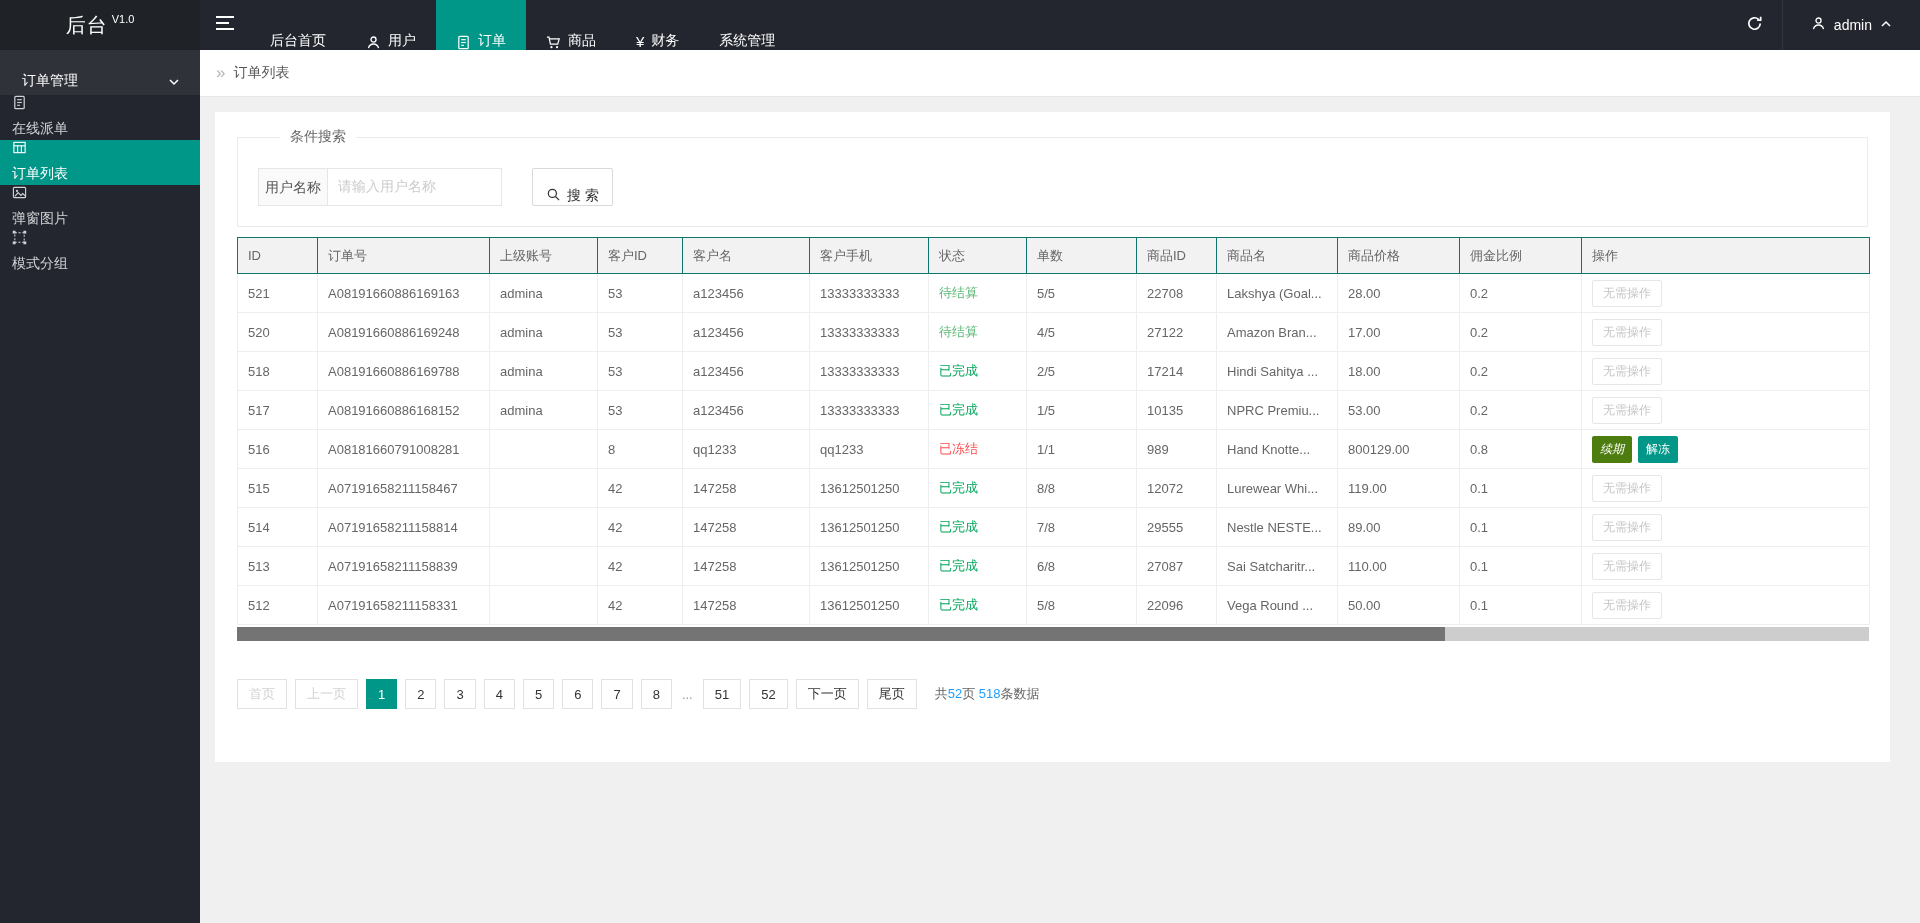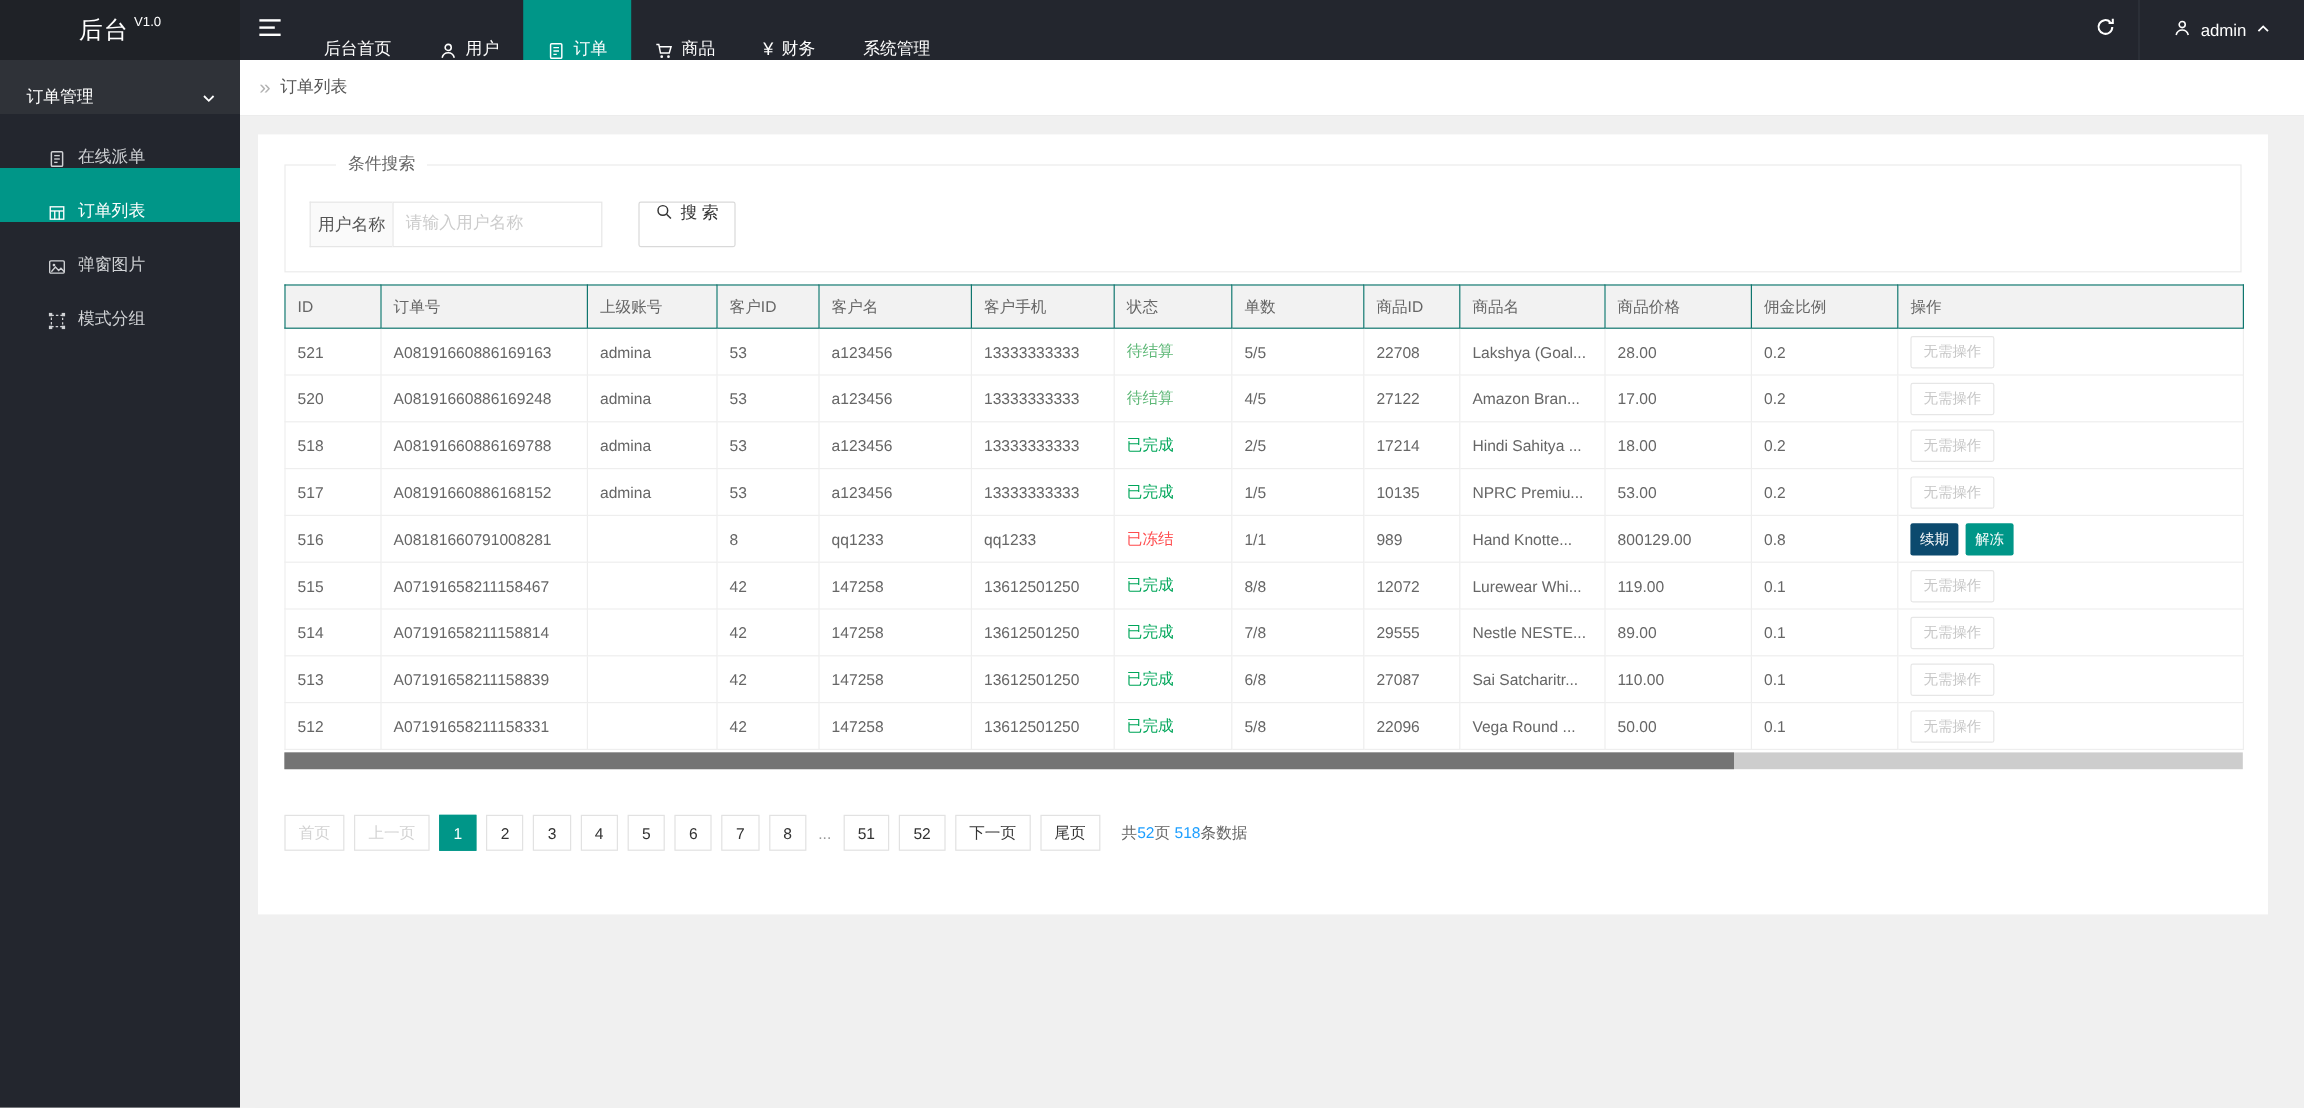--- a/index.html
+++ b/index.html
@@ -30,22 +30,22 @@
               font-size:14px; cursor:pointer; }
   .nav-user svg.uicon { width:15px; height:15px; }
   .nav-user svg.chev { width:12px; height:12px; }
 
   
   .sidebar { position:absolute; top:50px; left:0; bottom:0; width:200px;
              background:#23262e; }
   .side-section { height:45px; background:#2f3238; color:#ffffff; font-size:14px;
                   display:flex; align-items:center; padding:16px 20px 0 22px; cursor:pointer; }
   .side-section .chev { margin-left:auto; width:12px; height:12px; }
-  .side-item { height:45px; display:flex; align-items:flex-end; gap:10px;
-               padding-left:40px; color:#d0d2d5; font-size:14px; cursor:pointer; }
+  .side-item { height:45px; display:flex; align-items:flex-start; gap:10px;
+               padding-left:12px; color:#d0d2d5; font-size:14px; cursor:pointer;flex-direction:column; }
   .side-item svg { width:15px; height:15px; }
   .side-item.active { background:#009688; color:#fff; }
 
   
   .main { position:absolute; top:50px; left:200px; right:0; bottom:0; background:#f0f0f0; }
   .crumb-bar { height:47px; background:#fff; border-bottom:1px solid #e8e8e8;
                display:flex; align-items:center; padding-left:16px; }
   .crumb-icon { color:#b3b3b3; font-size:17px; margin-right:8px; }
   .crumb-text { color:#555; font-size:14px; }
 
@@ -56,21 +56,21 @@
   fieldset.search-field legend { margin-left:22px; padding:0 10px; color:#666; font-size:14px; }
   .search-row { display:flex; align-items:center; margin-top:8px; }
   .search-label { height:38px; line-height:36px; padding:0 6px; background:#fafafa;
                   border:1px solid #e6e6e6; border-right:none; color:#555; font-size:14px; }
   .search-input { width:175px; height:38px; border:1px solid #e6e6e6; outline:none;
                   padding:0 10px; font-size:14px; color:#333;
                   font-family:Liberation Mono, monospace; }
   .search-input::placeholder { color:#ccc; }
   .search-btn { margin-left:30px; height:38px; padding:0 13px; background:#fff;
                 border:1px solid #d9d9d9; border-radius:2px; font-size:14px; color:#333;
-                display:flex; align-items:flex-start; gap:6px; cursor:pointer;
+                display:flex; align-items:flex-end; gap:6px; cursor:pointer;
                 font-family:"Liberation Sans", sans-serif; }
   .search-btn svg { width:15px; height:15px; }
 
   
   table.orders { width:1632px; border-collapse:collapse; table-layout:fixed;
                  margin-top:10px; }
   table.orders th { background:#f2f2f2; height:36px; font-weight:normal; text-align:left;
                     padding-left:10px; color:#666; font-size:13px;
                     border:1px solid #0f766e; overflow:hidden; white-space:nowrap; }
   table.orders td { height:39px; padding-left:10px; color:#666; font-size:13px;
@@ -352,21 +352,21 @@
               <td></td>
               <td>8</td>
               <td>qq1233</td>
               <td>qq1233</td>
               <td><span style="color: rgb(255, 77, 79);">已冻结</span></td>
               <td>1/1</td>
               <td>989</td>
               <td>Hand Knotte...</td>
               <td>800129.00</td>
               <td>0.8</td>
-              <td><button class="act-btn" style="background: #0c4a6e;">续期</button><button class="act-btn" style="background: rgb(0, 150, 136);">解冻</button></td>
+              <td><button class="act-btn" style="background: #4d7c0f; font-style: italic;">续期</button><button class="act-btn" style="background: rgb(0, 150, 136);">解冻</button></td>
             </tr>
             <tr>
               <td>515</td>
               <td>A07191658211158467</td>
               <td></td>
               <td>42</td>
               <td>147258</td>
               <td>13612501250</td>
               <td><span style="color: rgb(0, 166, 90);">已完成</span></td>
               <td>8/8</td>

